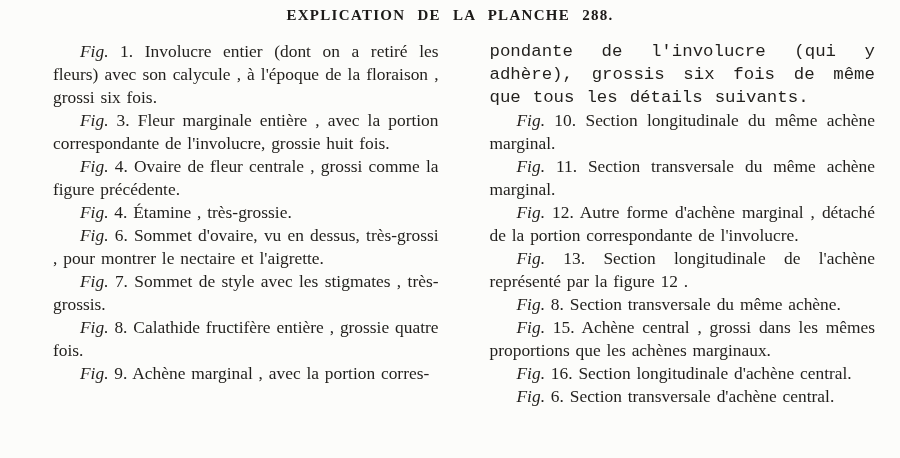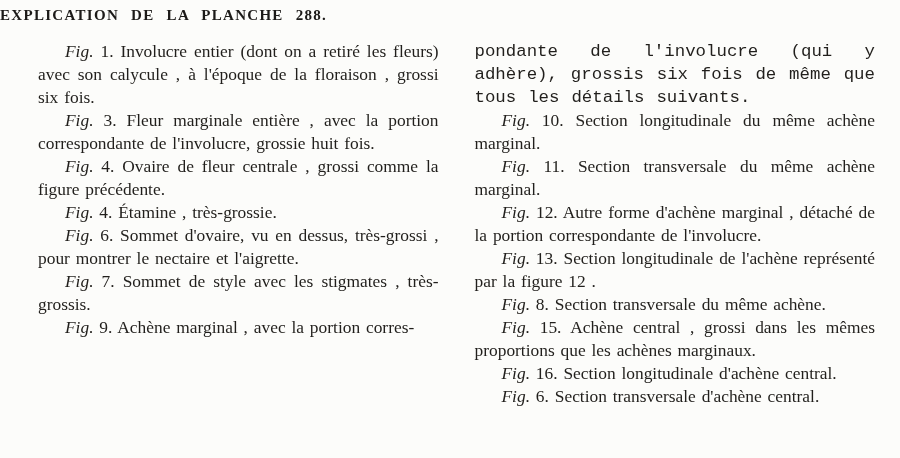--- a/index.html
+++ b/index.html
@@ -15,37 +15,38 @@
     overflow: hidden;
     position: relative;
   }
   .page {
     width: 100%;
     height: 100%;
     box-sizing: border-box;
     padding-top: 7px;
   }
   .page-title {
-    text-align: left;
+    text-align: center;
     font-weight: bold;
     font-size: 15px;
     letter-spacing: 1.3px;
     word-spacing: 7px;
     margin: 0;
     color: #1c1a18;
   }
   .columns {
     display: flex;
     column-gap: 36px;
     padding-left: 38px;
     padding-right: 25px;
     margin-top: 16px;
   }
   .column {
     flex: 1 1 0;
+    margin-left: 15px;
   }
   p.entry {
     margin: 0;
     text-indent: 27px;
     text-align: justify;
     font-size: 17.4px;
     line-height: 23px;
     word-spacing: 1.5px;
   }
   p.entry.cont {
@@ -65,20 +66,21 @@
 
   <div class="columns">
 
     <div class="column">
       <p class="entry"><i class="fig-label">Fig.</i><span> 1. Involucre entier (dont on a retiré les fleurs) avec son calycule , à l'époque de la floraison , grossi six fois.</span></p>
       <p class="entry"><i class="fig-label">Fig.</i><span> 3. Fleur marginale entière , avec la portion correspondante de l'involucre, grossie huit fois.</span></p>
       <p class="entry"><i class="fig-label">Fig.</i><span> 4. Ovaire de fleur centrale , grossi comme la figure précédente.</span></p>
       <p class="entry"><i class="fig-label">Fig.</i><span> 4. Étamine , très-grossie.</span></p>
       <p class="entry"><i class="fig-label">Fig.</i><span> 6. Sommet d'ovaire, vu en dessus, très-grossi , pour montrer le nectaire et l'aigrette.</span></p>
       <p class="entry"><i class="fig-label">Fig.</i><span> 7. Sommet de style avec les stigmates , très-grossis.</span></p>
+      <p class="entry"><i class="fig-label">Fig.</i><span> 8. Calathide fructifère entière , grossie quatre fois.</span></p>
       <p class="entry"><i class="fig-label">Fig.</i><span> 9. Achène marginal , avec la portion corres-</span></p>
     </div>
 
     <div class="column">
       <p class="entry cont"><i class="fig-label"></i><span>pondante de l'involucre (qui y adhère), grossis six fois de même que tous les détails suivants.</span></p>
       <p class="entry"><i class="fig-label">Fig.</i><span> 10. Section longitudinale du même achène marginal.</span></p>
       <p class="entry"><i class="fig-label">Fig.</i><span> 11. Section transversale du même achène marginal.</span></p>
       <p class="entry"><i class="fig-label">Fig.</i><span> 12. Autre forme d'achène marginal , détaché de la portion correspondante de l'involucre.</span></p>
       <p class="entry"><i class="fig-label">Fig.</i><span> 13. Section longitudinale de l'achène représenté par la figure 12 .</span></p>
       <p class="entry"><i class="fig-label">Fig.</i><span> 8. Section transversale du même achène.</span></p>

